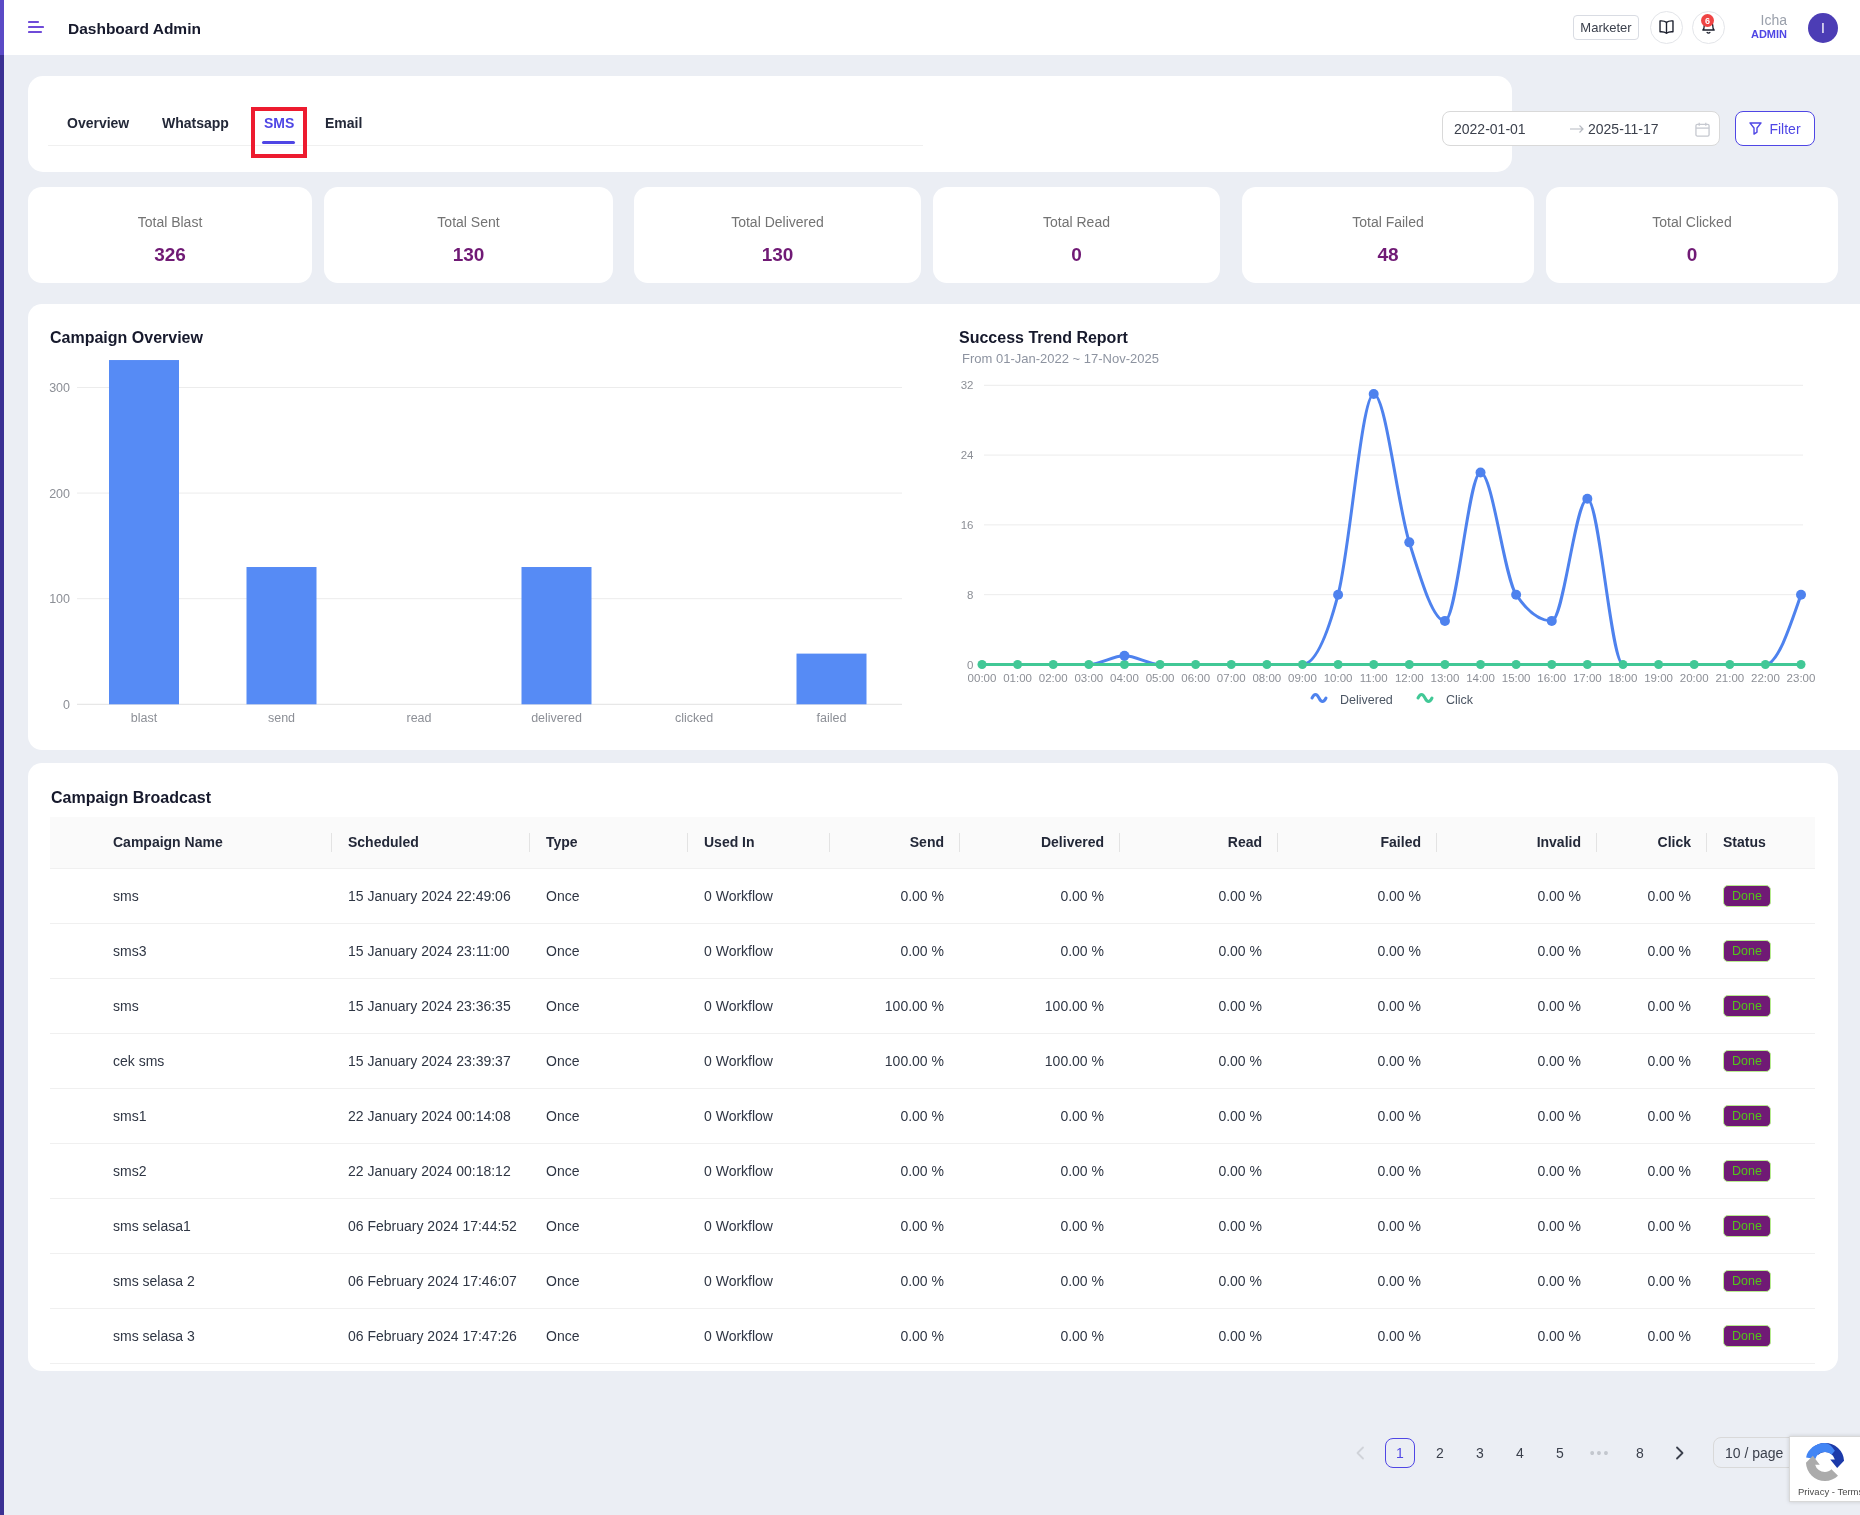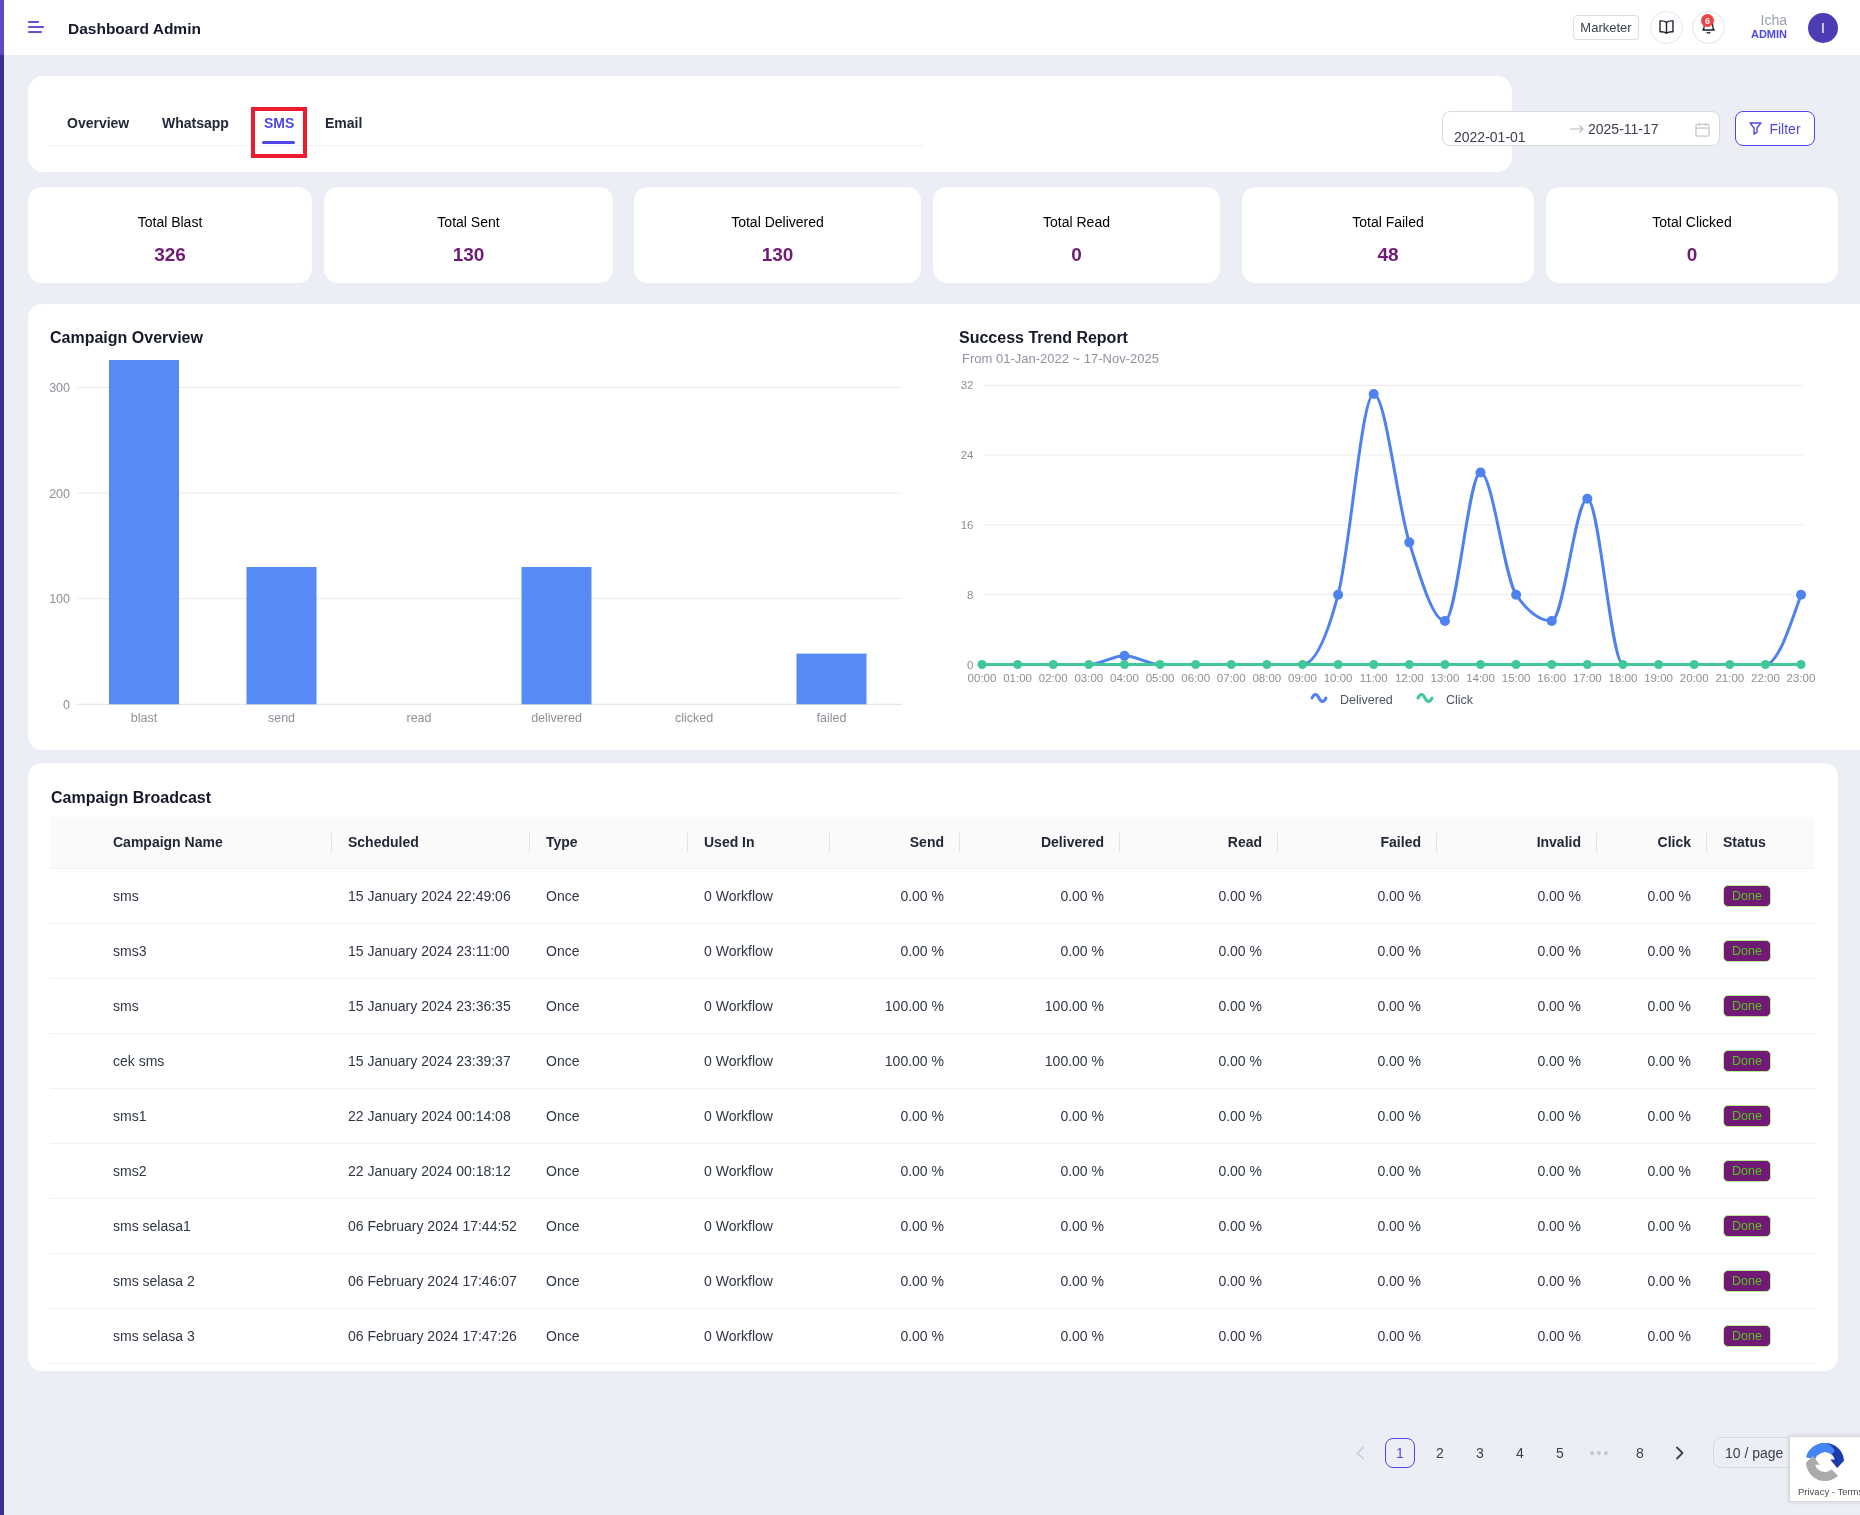--- a/index.html
+++ b/index.html
@@ -24,21 +24,21 @@
 
 #tabcard { left:28px; top:76px; width:1484px; height:96px;border-radius:15px; }
 .tab { position:absolute; top:39px; font-size:14px; font-weight:600; color:#232838; }
 #tabline { position:absolute; left:20px; top:69px; width:875px; height:1px; background:#f0f0f0; }
 #inkbar { position:absolute; left:234px; top:65px; width:33px; height:3px; background:#4f46e5; border-radius:2px; }
 #redbox { position:absolute; left:223px; top:31px; width:56px; height:51px; border:4px solid #ed1b2f; }
 #datebox { left:1442px; top:111px; width:278px; height:35px; border:1px solid #d9d9d9; border-radius:8px; background:#fff; font-size:14px; color:#3b404c; }
 #filterbtn { left:1735px; top:111px; width:80px; height:35px; border:1px solid #4f46e5; border-radius:8px; background:#fff; color:#4f46e5; font-size:14px; display:flex; align-items:center; justify-content:center; gap:7px; }
 
 .stat { height:96px; top:187px; text-align:center; }
-.stat .lb { margin-top:27px; font-size:14px; color:#000000; }
+.stat .lb { margin-top:27px; font-size:14px; color:#737373; }
 .stat .vl { margin-top:14px; font-size:19px; font-weight:bold; color:#701a75; }
 
 #chart1 { left:28px; top:304px; width:1036px; height:446px; }
 #chart2 { left:937px; top:304px; width:1055px; height:446px; }
 .ctitle { position:absolute; left:22px; top:25px; font-size:16px; font-weight:bold; color:#16192c; }
 .csub { position:absolute; left:25px; top:47px; font-size:13px; color:#8d93a0; }
 
 #tablecard { left:28px; top:763px; width:1810px; height:608px; }
 #tbtitle { position:absolute; left:23px; top:26px; font-size:16px; font-weight:bold; color:#16192c; }
 table { border-collapse:collapse; table-layout:fixed; }
@@ -95,21 +95,21 @@
 <div class="card" id="tabcard">
   <span class="tab" style="left:39px;">Overview</span>
   <span class="tab" style="left:134px;">Whatsapp</span>
   <span class="tab" style="left:236px; color:#4f46e5;">SMS</span>
   <span class="tab" style="left:297px;">Email</span>
   <div id="tabline"></div>
   <div id="inkbar"></div>
   <div id="redbox"></div>
 </div>
 <div class="abs" id="datebox">
-  <span style="position:absolute; left:11px; top:17px;">2022-01-01</span>
+  <span style="position:absolute; left:11px; top:9px;">2022-01-01</span>
   <svg style="position:absolute; left:126px; top:11px;" width="16" height="12" viewBox="0 0 16 12">
       <path d="M1 6 L14 6 M10.5 2.5 L14 6 L10.5 9.5" fill="none" stroke="#b6bac2" stroke-width="1.2"></path>
     </svg>
   <span style="position:absolute; left:145px; top:9px;">2025-11-17</span>
   <svg style="position:absolute; left:252px; top:10px;" width="15" height="15" viewBox="0 0 16 16">
       <rect x="1" y="2.5" width="14" height="12.5" rx="1.5" fill="none" stroke="#c6c9d0" stroke-width="1.4"></rect>
       <line x1="1" y1="6.5" x2="15" y2="6.5" stroke="#c6c9d0" stroke-width="1.4"></line>
       <line x1="4.5" y1="0.8" x2="4.5" y2="4" stroke="#c6c9d0" stroke-width="1.4"></line>
       <line x1="11.5" y1="0.8" x2="11.5" y2="4" stroke="#c6c9d0" stroke-width="1.4"></line>
     </svg>

